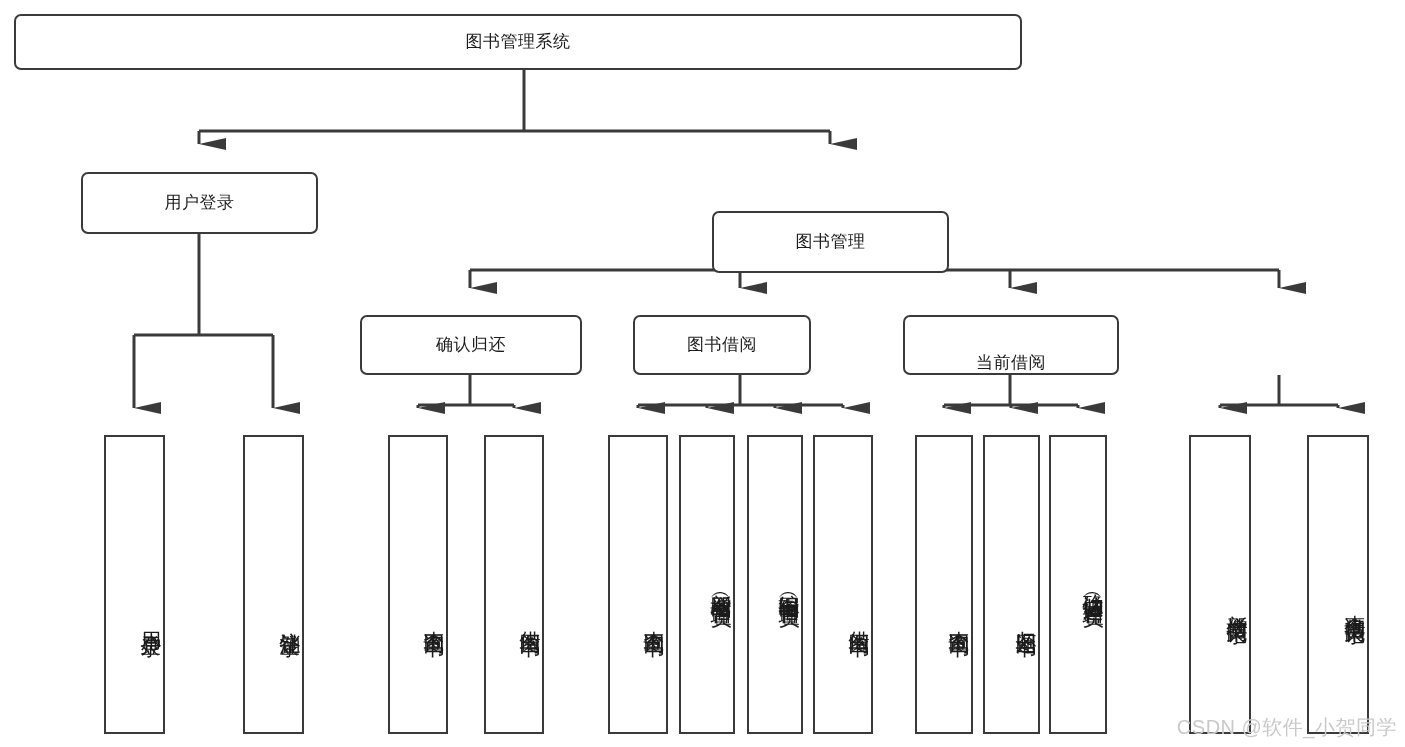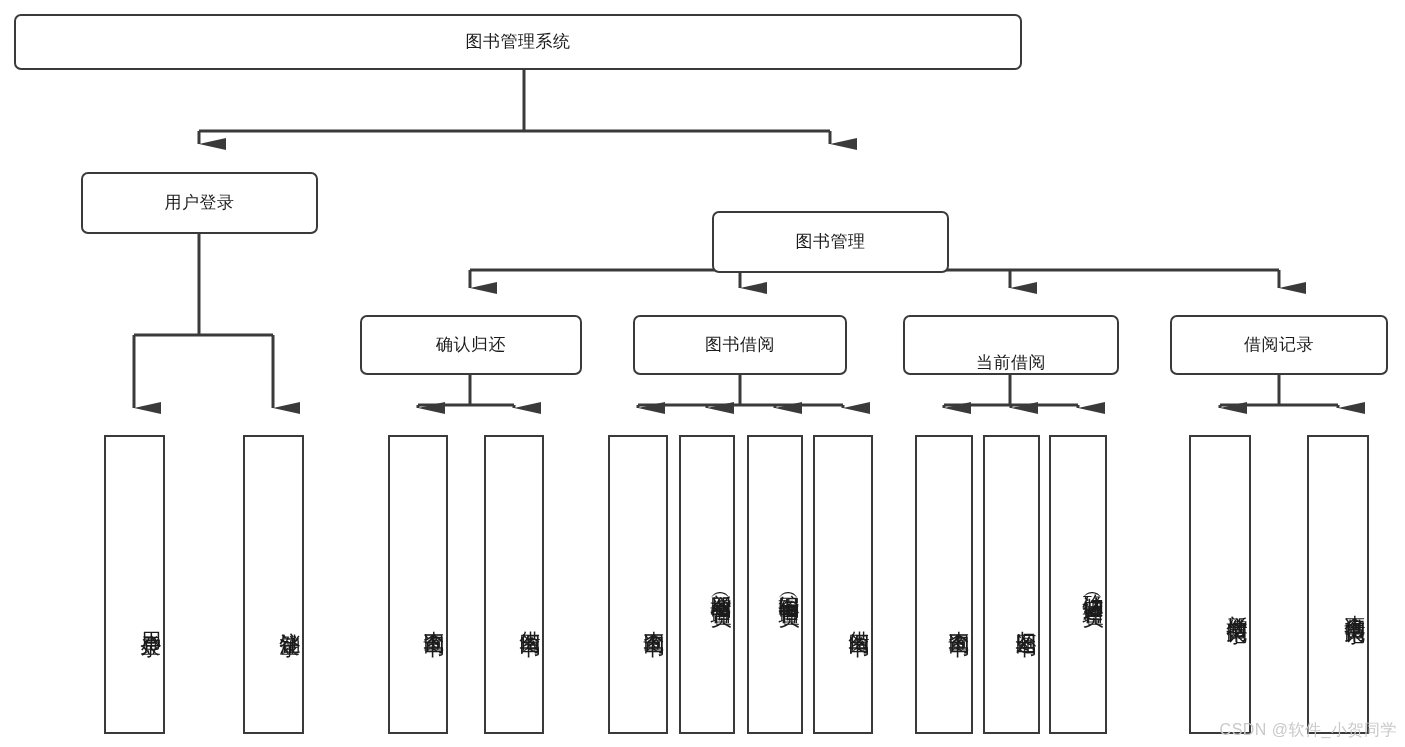--- a/index.html
+++ b/index.html
@@ -55,21 +55,21 @@
     text-align: center;
   }
   .node-label {
     display: block;
     white-space: pre;
   }
   #watermark {
     position: absolute;
     right: 8px;
     bottom: 6px;
-    font-size: 16px;
+    font-size: 20px;
     color: #c9c9c9;
     letter-spacing: 0.5px;
     user-select: none;
   }
 </style>
 </head>
 <body>
 
 <div id="canvas">
 
@@ -131,28 +131,25 @@
   <div class="node h" style="left:81px; top:172px; width:237px; height:62px;">
     <span class="node-label">用户登录</span>
   </div>
   <div class="node h" style="left:712px; top:180px; width:237px; height:62px;margin-top:31px;">
     <span class="node-label">图书管理</span>
   </div>
 
   <div class="node h" style="left:360px; top:315px; width:222px; height:60px;">
     <span class="node-label">确认归还</span>
   </div>
-  <div class="node h" style="left:633px; top:315px; width:214px; height:60px;">
+  <div class="node h" style="left:633px; top:315px; width:178px; height:60px;">
     <span class="node-label">图书借阅</span>
   </div>
   <div class="node h" style="left:903px; top:315px; width:216px; height:60px;align-items:flex-end;">
     <span class="node-label">当前借阅</span>
-  </div>
-  <div class="node h" style="left:1170px; top:315px; width:218px; height:60px;">
-    <span class="node-label">借阅记录</span>
   </div>
 
   <div class="node v" style="left:104px; top:435px; width:61px; height:299px; padding-top:75px;">
     <span class="vtxt">用户登录</span>
   </div>
   <div class="node v" style="left:243px; top:435px; width:61px; height:299px; padding-top:75px;">
     <span class="vtxt">注销登录</span>
   </div>
 
   <div class="node v" style="left:388px; top:435px; width:60px; height:299px; padding-top:72px;">

